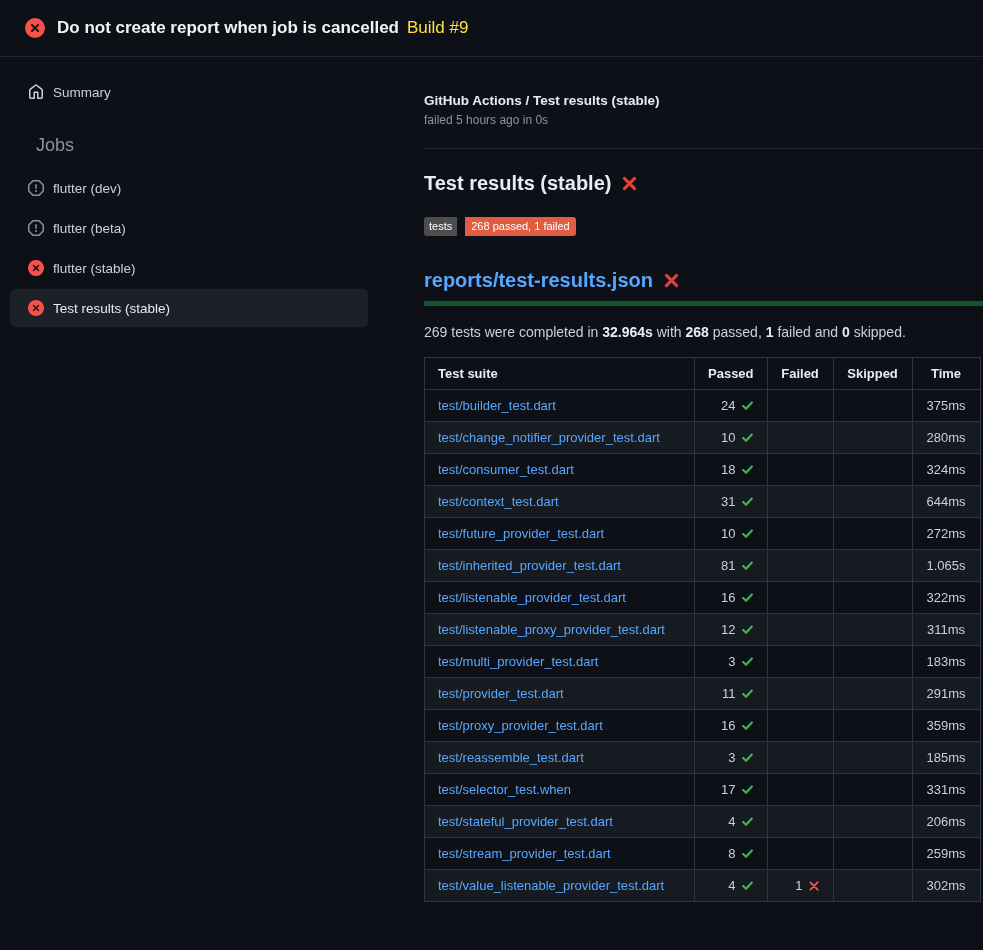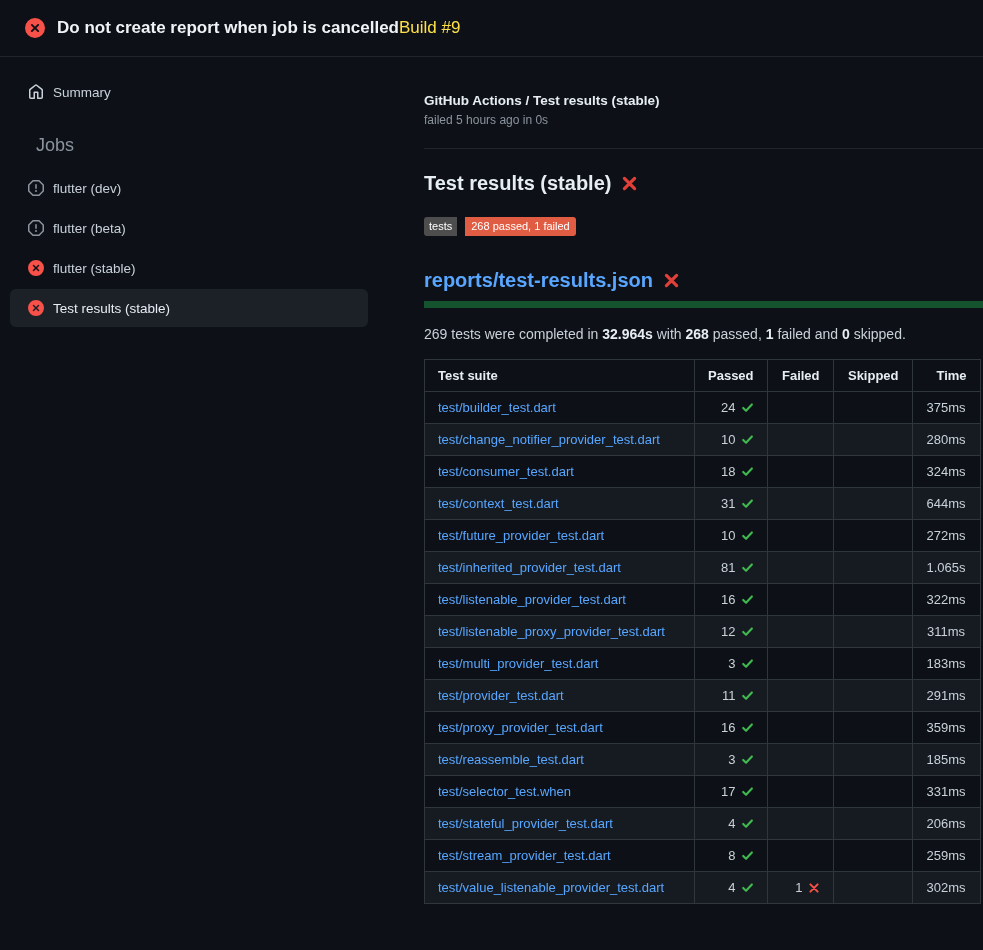--- a/index.html
+++ b/index.html
@@ -9,21 +9,21 @@
     background:#0d1117; color:#c9d1d9;
     font-family:"Liberation Sans", sans-serif;
     font-size:13px;
   }
   
   .app-header {
     height:57px; display:flex; align-items:center;
     padding:0 16px 0 25px; gap:12px;
     border-bottom:1px solid #21262d;
   }
-  .app-titlewrap { display:flex; align-items:baseline; }
+  .app-titlewrap { display:flex; align-items:baseline; gap:8px; }
   .app-title { font-size:17px; font-weight:700; color:#f0f3f6; }
   .app-build { font-size:17px; font-weight:400; color:#fde047; }
 
   
   .layout { display:flex; height:893px;gap:24px; }
   .sidebar { width:384px; flex-shrink:0; padding-top:16px; }
   .main { flex:1; padding:36px 0 0 16px; }
 
   
   .nav-item {
@@ -46,32 +46,32 @@
     margin-top:23px; font-size:20px; font-weight:700; color:#e6edf3;
     display:flex; align-items:center; gap:10px;
   }
   .badge-row { margin-top:22px; }
   .badge { display:inline-flex; font-size:11px; line-height:1; }
   .badge-label { background:#4d4d4d; color:#fff; padding:4px 5px; border-radius:3px 0 0 3px; }
   .badge-value { background:#e05d44; color:#fff; padding:4px 6px; border-radius:0 3px 3px 0;margin-left:8px; }
   .report-title {
     margin-top:33px; font-size:20px; font-weight:700; color:#58a6ff;
     display:flex; align-items:center; gap:10px;
-    padding-bottom:9px; border-bottom:7px solid #14532d;
+    padding-bottom:9px; border-bottom:5px solid #14532d;
   }
   .summary-line { margin-top:18px; font-size:14px; color:#c9d1d9; }
   .summary-line b { color:#e6edf3;text-align:center; }
 
   
   table.results { margin-top:17px; border-collapse:collapse; }
   .results th, .results td {
     border:1px solid #30363d; font-size:13px; padding:8px 13px;
     color:#c9d1d9; white-space:nowrap;
   }
-  .results th { color:#e6edf3; font-weight:700; text-align:right; }
+  .results th { color:#e6edf3; font-weight:700; text-align:center; }
   .results th.h-suite { text-align:left; }
   .results td.cell-suite a { color:#58a6ff; text-decoration:none; cursor:pointer; }
   .results td.cell-passed, .results td.cell-failed { text-align:right; }
   .results td.cell-time { text-align:center; }
   .results tbody tr:nth-child(even) { background:#161b22; }
   .ico-check, .ico-cross { vertical-align:-2px; margin-left:5px; }
 </style>
 </head>
 <body>
 

